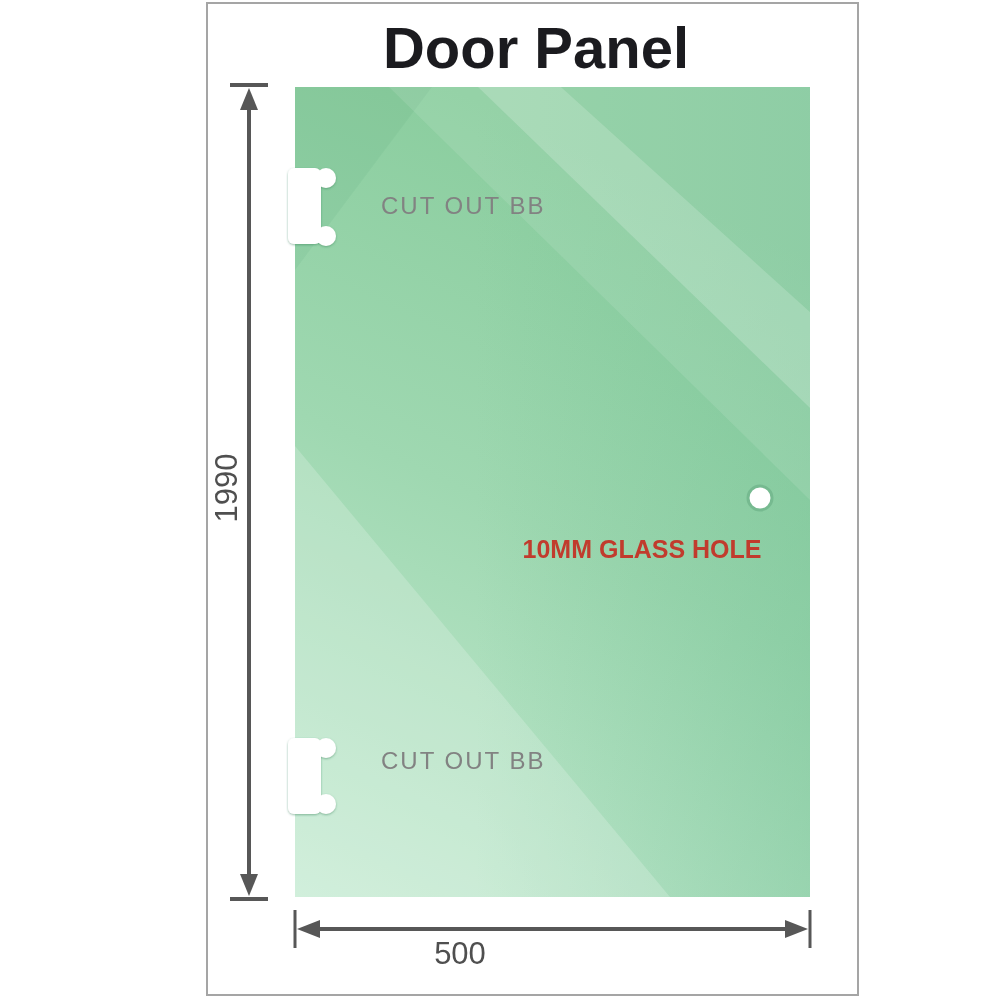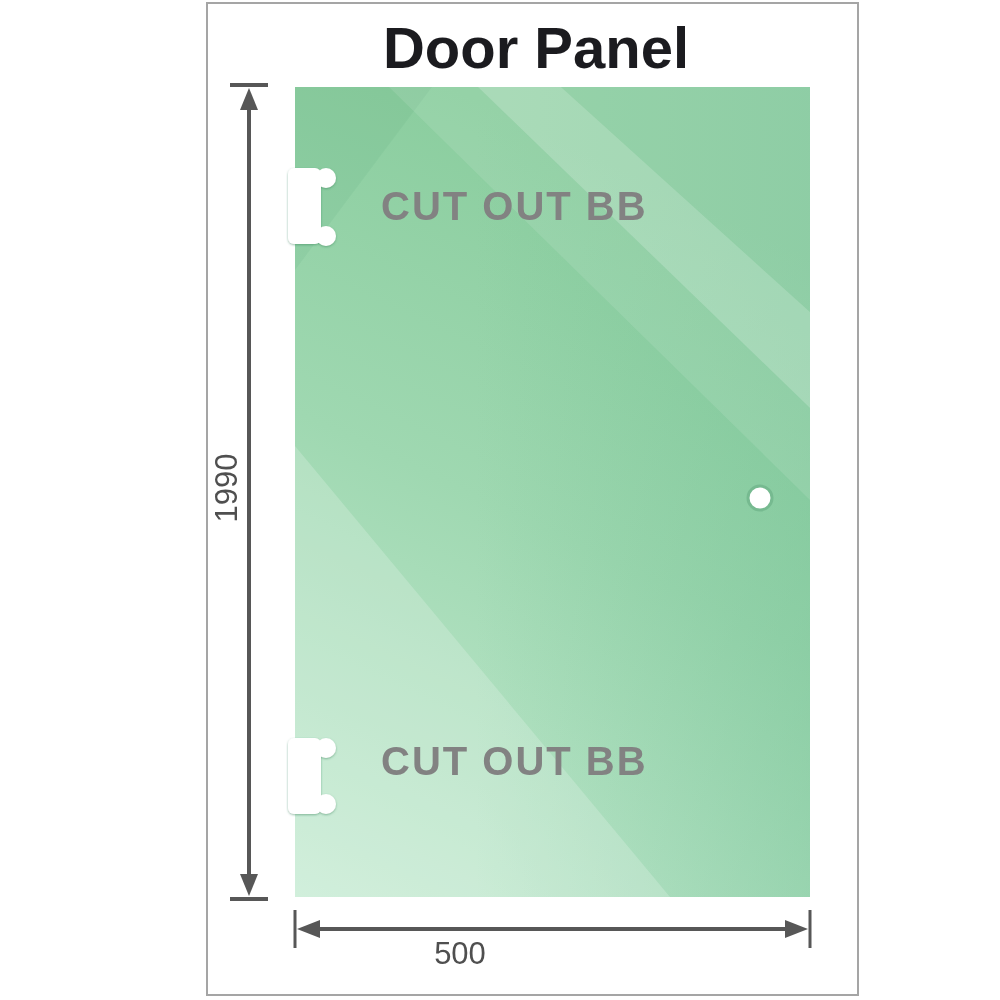--- a/index.html
+++ b/index.html
@@ -5,22 +5,22 @@
   html,body{margin:0;padding:0;background:#ffffff;}
   body{width:1000px;height:1000px;position:relative;overflow:hidden;
        font-family:"Liberation Sans","DejaVu Sans",sans-serif;}
   .stage{position:absolute;left:0;top:0;width:980px;height:1000px;margin-left:32px;}
   .frame{position:absolute;left:174px;top:2px;width:649px;height:990px;
          border:2px solid #a5a5a5;background:transparent;}
   .title{position:absolute;left:504px;top:18px;transform:translateX(-50%);
          font-size:58px;line-height:1.05;font-weight:700;color:#1b1b1f;
          white-space:nowrap;letter-spacing:0px;}
   .diagram-svg{position:absolute;left:0;top:0;}
-  .cutout-label{position:absolute;left:349px;font-size:40px;line-height:34px;
-         font-weight:700;color:#828282;letter-spacing:2px;white-space:nowrap;}
+  .cutout-label{position:absolute;left:349px;font-size:24px;line-height:34px;
+         font-weight:400;color:#828282;letter-spacing:2px;white-space:nowrap;}
   .cutout-label.one{top:189px;}
   .cutout-label.two{top:744px;}
   .hole-label{position:absolute;left:610px;top:535px;transform:translateX(-50%);
          font-size:25px;line-height:28px;font-weight:700;color:#c13b2d;
          white-space:nowrap;}
   .height-label{position:absolute;left:195px;top:488px;
          transform:translate(-50%,-50%) rotate(-90deg);
          font-size:31px;color:#4f4f4f;white-space:nowrap;}
   .width-label{position:absolute;left:428px;top:936px;transform:translateX(-50%);
          font-size:31px;color:#4f4f4f;white-space:nowrap;}
@@ -90,16 +90,17 @@
       <line x1="263" y1="910" x2="263" y2="948" stroke-width="3"></line>
       <polygon points="265,929 288,920 288,938" stroke="none"></polygon>
       <line x1="280" y1="929" x2="760" y2="929" stroke-width="4"></line>
       <polygon points="776,929 753,920 753,938" stroke="none"></polygon>
       <line x1="778" y1="910" x2="778" y2="948" stroke-width="3"></line>
     </g>
   </svg>
 
   <div class="cutout-label one">CUT OUT BB</div>
   <div class="cutout-label two">CUT OUT BB</div>
+  <div class="hole-label">10MM GLASS HOLE</div>
   <div class="height-label">1990</div>
   <div class="width-label">500</div>
 
 </div>
 
 </body></html>

